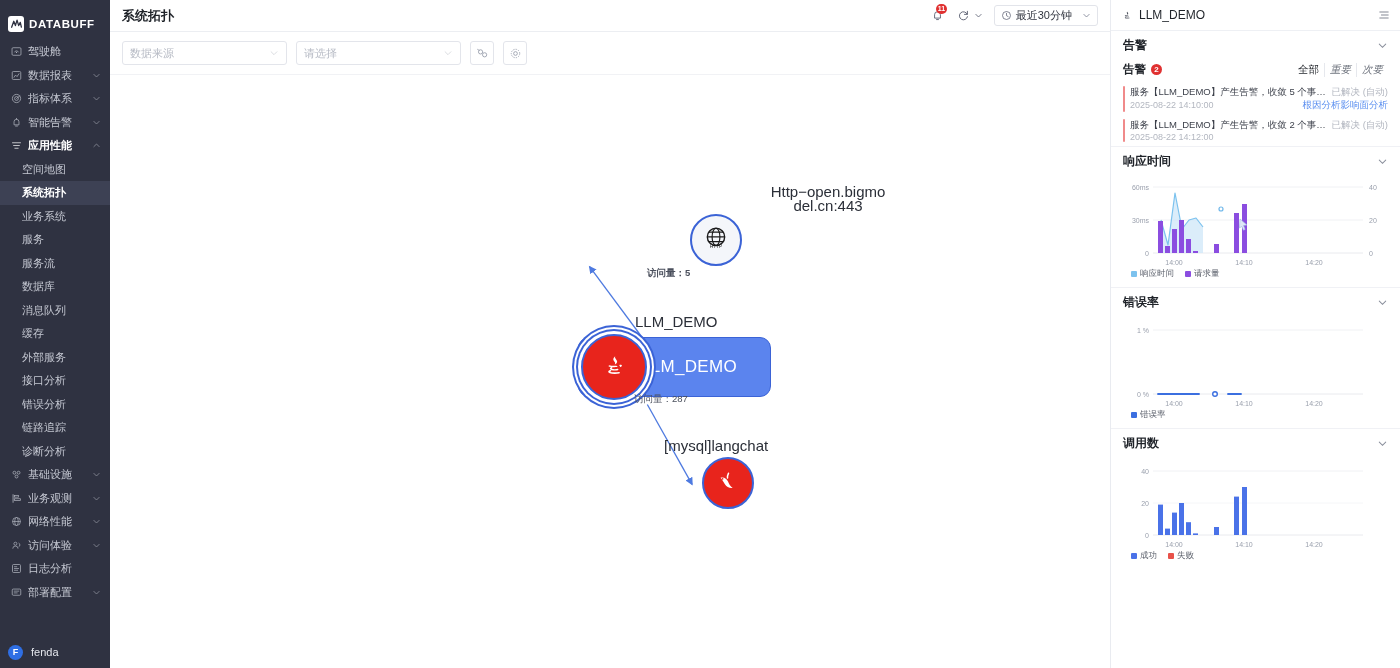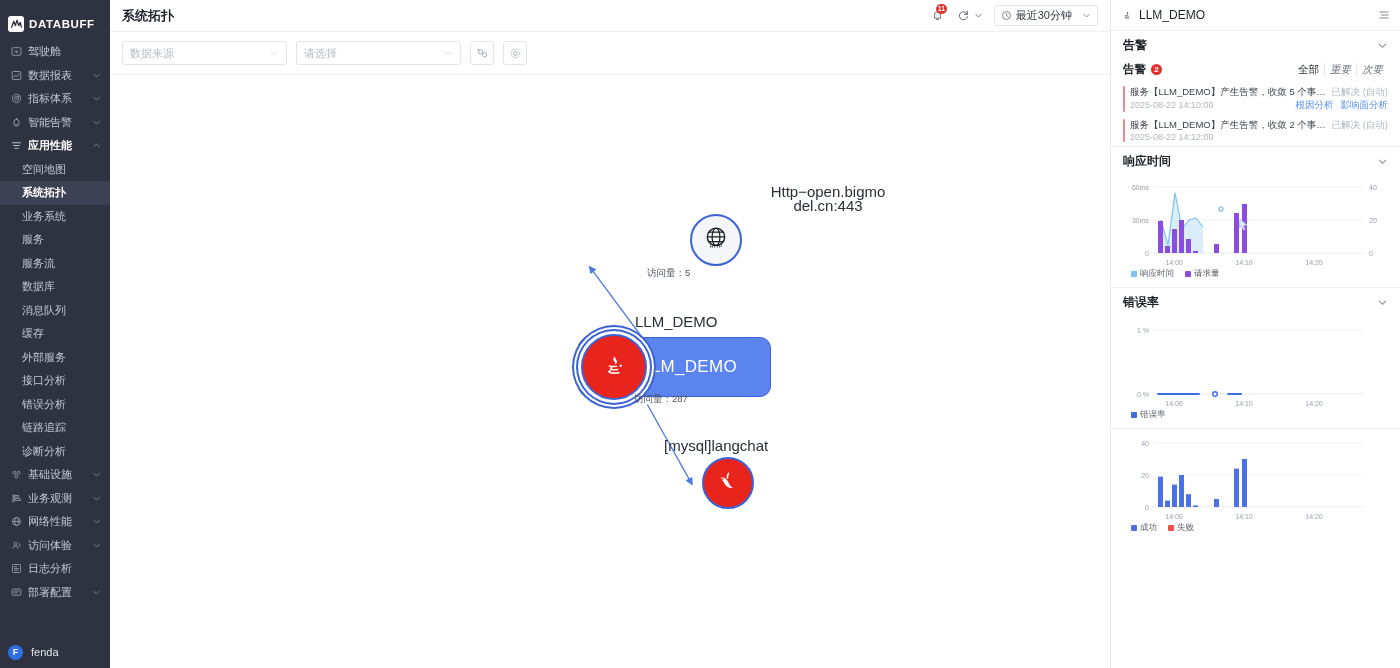--- a/index.html
+++ b/index.html
@@ -176,21 +176,21 @@
   .alert-bar { width: 2px; flex: 0 0 2px; background: #f08a8a; border-radius: 1px; }
   .alert-body { flex: 1 1 auto; min-width: 0; }
   .alert-row1 { display: flex; align-items: baseline; font-size: 9.5px; line-height: 12px; }
   .alert-msg {
     color: #3b3f49; white-space: nowrap; overflow: hidden; text-overflow: ellipsis;
     flex: 1 1 auto; min-width: 0;
   }
   .alert-state { color: #b3b7c0; font-size: 9.5px; margin-left: 3px; white-space: nowrap; }
   .alert-row2 { display: flex; align-items: baseline; margin-top: 1px; }
   .alert-time { font-size: 9px; color: #b3b7c0; }
-  .alert-links { margin-left: auto; display: flex; gap: 7px; }
+  .alert-links { margin-left: auto; display: flex; gap: 0; }
   .alert-links a { font-size: 9.5px; color: #5b8ff0; text-decoration: none; cursor: pointer; }
   .see-more {
     text-align: center; font-size: 10px; color: #4c5159; padding: 3px 0 6px; cursor: pointer;
   }
 
   .chart-wrap { padding: 4px 0 7px; }
   .chart-svg { display: block; }
   .legend { display: flex; gap: 11px; padding-left: 8px; margin-top: 1px; }
   .legend-item { display: flex; align-items: center; gap: 3px; font-size: 8.5px; color: #5e636e; }
   .legend-dot { width: 6px; height: 6px; border-radius: 1px; flex: 0 0 6px; }
@@ -530,21 +530,21 @@
       <div class="node-circle db-node" style="left:592px; top:382px;">
         <span>
           <svg width="28" height="28" viewBox="0 0 24 24">
             <path d="M5.6 9.2 C8.4 8.2 11 10 12 12.4 C12.9 14.6 13.8 16.4 16 18 C13.4 18.4 10.6 17 9.2 14.6 C8 12.6 7 10.6 5.6 9.2 Z" fill="#ffffff"></path>
             <path d="M12.4 5.4 C12.4 5.4 11.2 7.8 11.6 9.4" fill="none" stroke="#ffffff" stroke-width="1.3" stroke-linecap="round"></path>
             <circle cx="7.4" cy="10.2" r="0.7" fill="#e8241c"></circle>
           </svg>
         </span>
       </div>
 
-      <div class="edge-label" style="left:537px; top:192px;">访问量：5</div>
+      <div class="edge-label" style="left:537px; top:192px;font-weight:bold;">访问量：5</div>
       <div class="edge-label" style="left:524px; top:318px;">访问量：287</div>
     </div>
   </main>
 
   <aside class="rpanel">
     <div class="rp-head">
       <span>
         <svg width="12" height="12" viewBox="0 0 24 24">
           <path d="M9.3 16.6 C7 17.2 8 18.2 10.4 18.4 C13.4 18.7 16.1 18.2 16.1 18.2" fill="none" stroke="#3a3f4b" stroke-width="1.3" stroke-linecap="round"></path>
           <path d="M10.2 14.2 C8.4 14.8 9.3 15.6 11.2 15.8 C13.5 16 15 15.6 15 15.6" fill="none" stroke="#3a3f4b" stroke-width="1.1" stroke-linecap="round"></path>
@@ -695,20 +695,28 @@
         <div class="legend">
           <span class="legend-item">
             <span class="legend-dot" style="background:#3b6fe0;"></span>
             <span>错误率</span>
           </span>
         </div>
       </div>
     </div>
 
     <div class="sec" style="border-bottom:none;">
+      <div class="sec-head">
+        <span>调用数</span>
+        <span class="chev">
+            <svg width="11" height="11" viewBox="0 0 12 12">
+              <path d="M2.5 4.5 L6 8 L9.5 4.5" fill="none" stroke="#8a8f9c" stroke-width="1.1" stroke-linecap="round"></path>
+            </svg>
+          </span>
+      </div>
       <div class="chart-wrap">
         <svg class="chart-svg" width="266" height="88" viewBox="0 0 266 88">
           <line x1="30" y1="10" x2="240" y2="10" stroke="#f0f1f4" stroke-width="1"></line>
           <line x1="30" y1="42" x2="240" y2="42" stroke="#f5f6f8" stroke-width="1"></line>
           <line x1="30" y1="74" x2="240" y2="74" stroke="#e9eaee" stroke-width="1"></line>
           <text x="26" y="13" font-size="7" fill="#9aa0ad" text-anchor="end" font-family="Liberation Sans, sans-serif">40</text>
           <text x="26" y="45" font-size="7" fill="#9aa0ad" text-anchor="end" font-family="Liberation Sans, sans-serif">20</text>
           <text x="26" y="77" font-size="7" fill="#9aa0ad" text-anchor="end" font-family="Liberation Sans, sans-serif">0</text>
           <rect x="35" y="43.6" width="5" height="30.4" fill="#4a72e8"></rect>
           <rect x="42" y="67.6" width="5" height="6.4" fill="#4a72e8"></rect>

